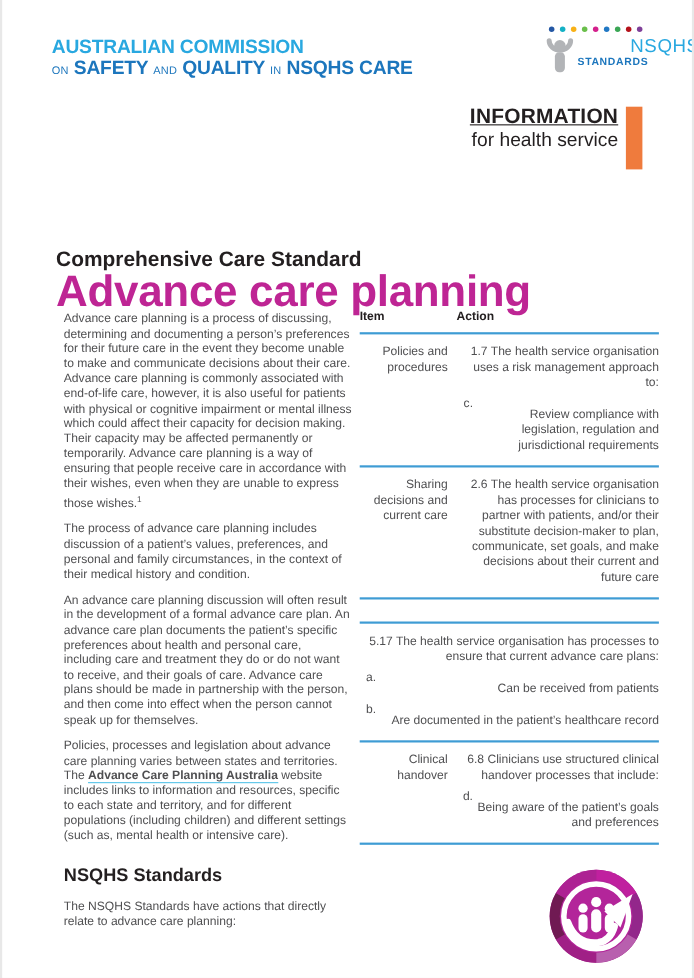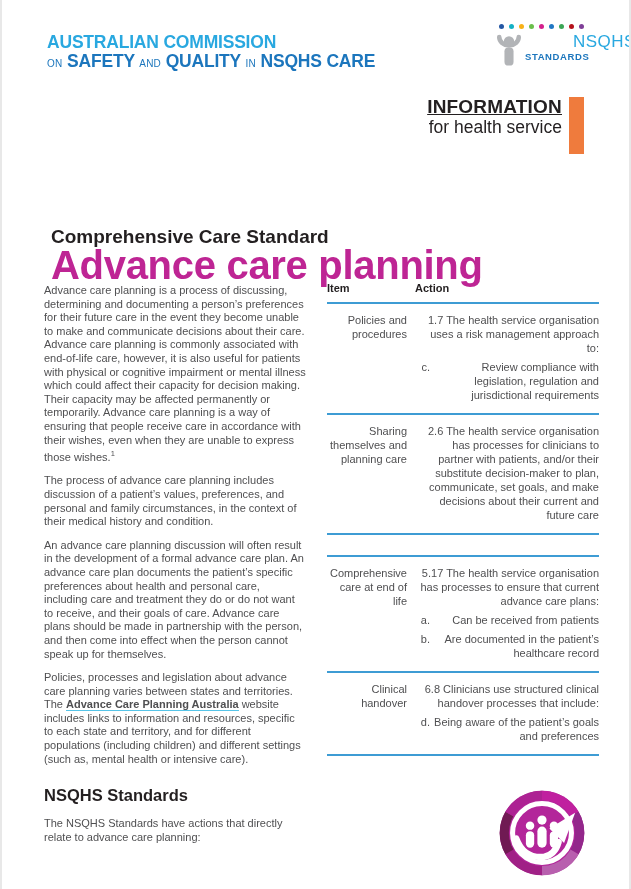--- a/index.html
+++ b/index.html
@@ -41,38 +41,38 @@
   .info-text .l1{font-size:19px;font-weight:900;line-height:20px;letter-spacing:0.2px;text-decoration:underline;}
   .info-text .l2{font-size:17.5px;line-height:20px;}
   .info-bar{width:15px;height:57px;margin-left:7px;background:var(--accent-orange);}
 
   
   .title-block{position:absolute;left:49px;top:194px;margin-top:32px;}
   .title-kicker{font-size:19px;font-weight:700;color:var(--ink);line-height:22px;}
   .page-title{font-size:40px;font-weight:700;color:var(--heading-magenta);letter-spacing:-0.3px;line-height:34px;}
 
   
-  .left-col{position:absolute;left:42px;top:284px;width:262px;color:var(--body-gray);}
+  .left-col{position:absolute;left:56px;top:284px;width:262px;color:var(--body-gray);}
   .left-col p{font-size:11px;line-height:13.6px;margin-bottom:10px;}
   .left-col sup{font-size:7.5px;}
   .body-link{font-weight:700;color:var(--body-gray);text-decoration:none;
     border-bottom:1.5px solid var(--link-underline);cursor:pointer;}
   .section-heading{font-size:16.5px;font-weight:700;color:var(--ink);margin:20px 0 12px;}
 
   
   .right-col{position:absolute;left:325px;top:281px;width:272px;color:var(--body-gray);}
   .tbl-header{display:flex;font-size:11.5px;font-weight:700;color:var(--ink);
     padding-bottom:7px;border-bottom:2px solid var(--line-blue);}
   .tbl-row{display:flex;padding:9px 0 11px;border-bottom:2px solid var(--line-blue);text-align:right;}
   .col-item{width:88px;flex:0 0 88px;padding-right:8px;font-size:11px;line-height:14px;}
   .col-action{flex:1;font-size:11px;line-height:14px;}
   .col-action .action-main{margin-bottom:0;}
   .subitem{display:flex;margin-top:5px;}
   .subitem .si-label{width:15px;flex:0 0 15px;}
-  .subitem .si-text{flex:1;}
+  .subitem .si-text{flex:1;margin-top:10px;}
 
   
   .footer-badge{position:absolute;left:494px;top:787px;width:92px;height:92px;}
 </style>
 </head>
 <body>
 
 <div class="page">
 
   <div class="brand-logo">
@@ -147,31 +147,30 @@
       <div class="col-action">
         <div class="action-main">1.7 The health service organisation uses a risk management approach to:</div>
         <div class="subitem">
           <span class="si-label">c.</span>
           <span class="si-text">Review compliance with legislation, regulation and jurisdictional requirements</span>
         </div>
       </div>
     </div>
 
     <div class="tbl-row">
-      <div class="col-item">Sharing themselves and planning care</div>
+      <div class="col-item">Sharing decisions and current care</div>
       <div class="col-action">
         <div class="action-main">2.6 The health service organisation has processes for clinicians to partner with patients, and/or their substitute decision-maker to plan, communicate, set goals, and make decisions about their current and future care</div>
       </div>
     </div>
 
     <div class="tbl-row">
     </div>
 
     <div class="tbl-row">
-      <div class="col-item">Comprehensive care at end of life</div>
       <div class="col-action">
         <div class="action-main">5.17 The health service organisation has processes to ensure that current advance care plans:</div>
         <div class="subitem">
           <span class="si-label">a.</span>
           <span class="si-text">Can be received from patients</span>
         </div>
         <div class="subitem">
           <span class="si-label">b.</span>
           <span class="si-text">Are documented in the patient’s healthcare record</span>
         </div>

